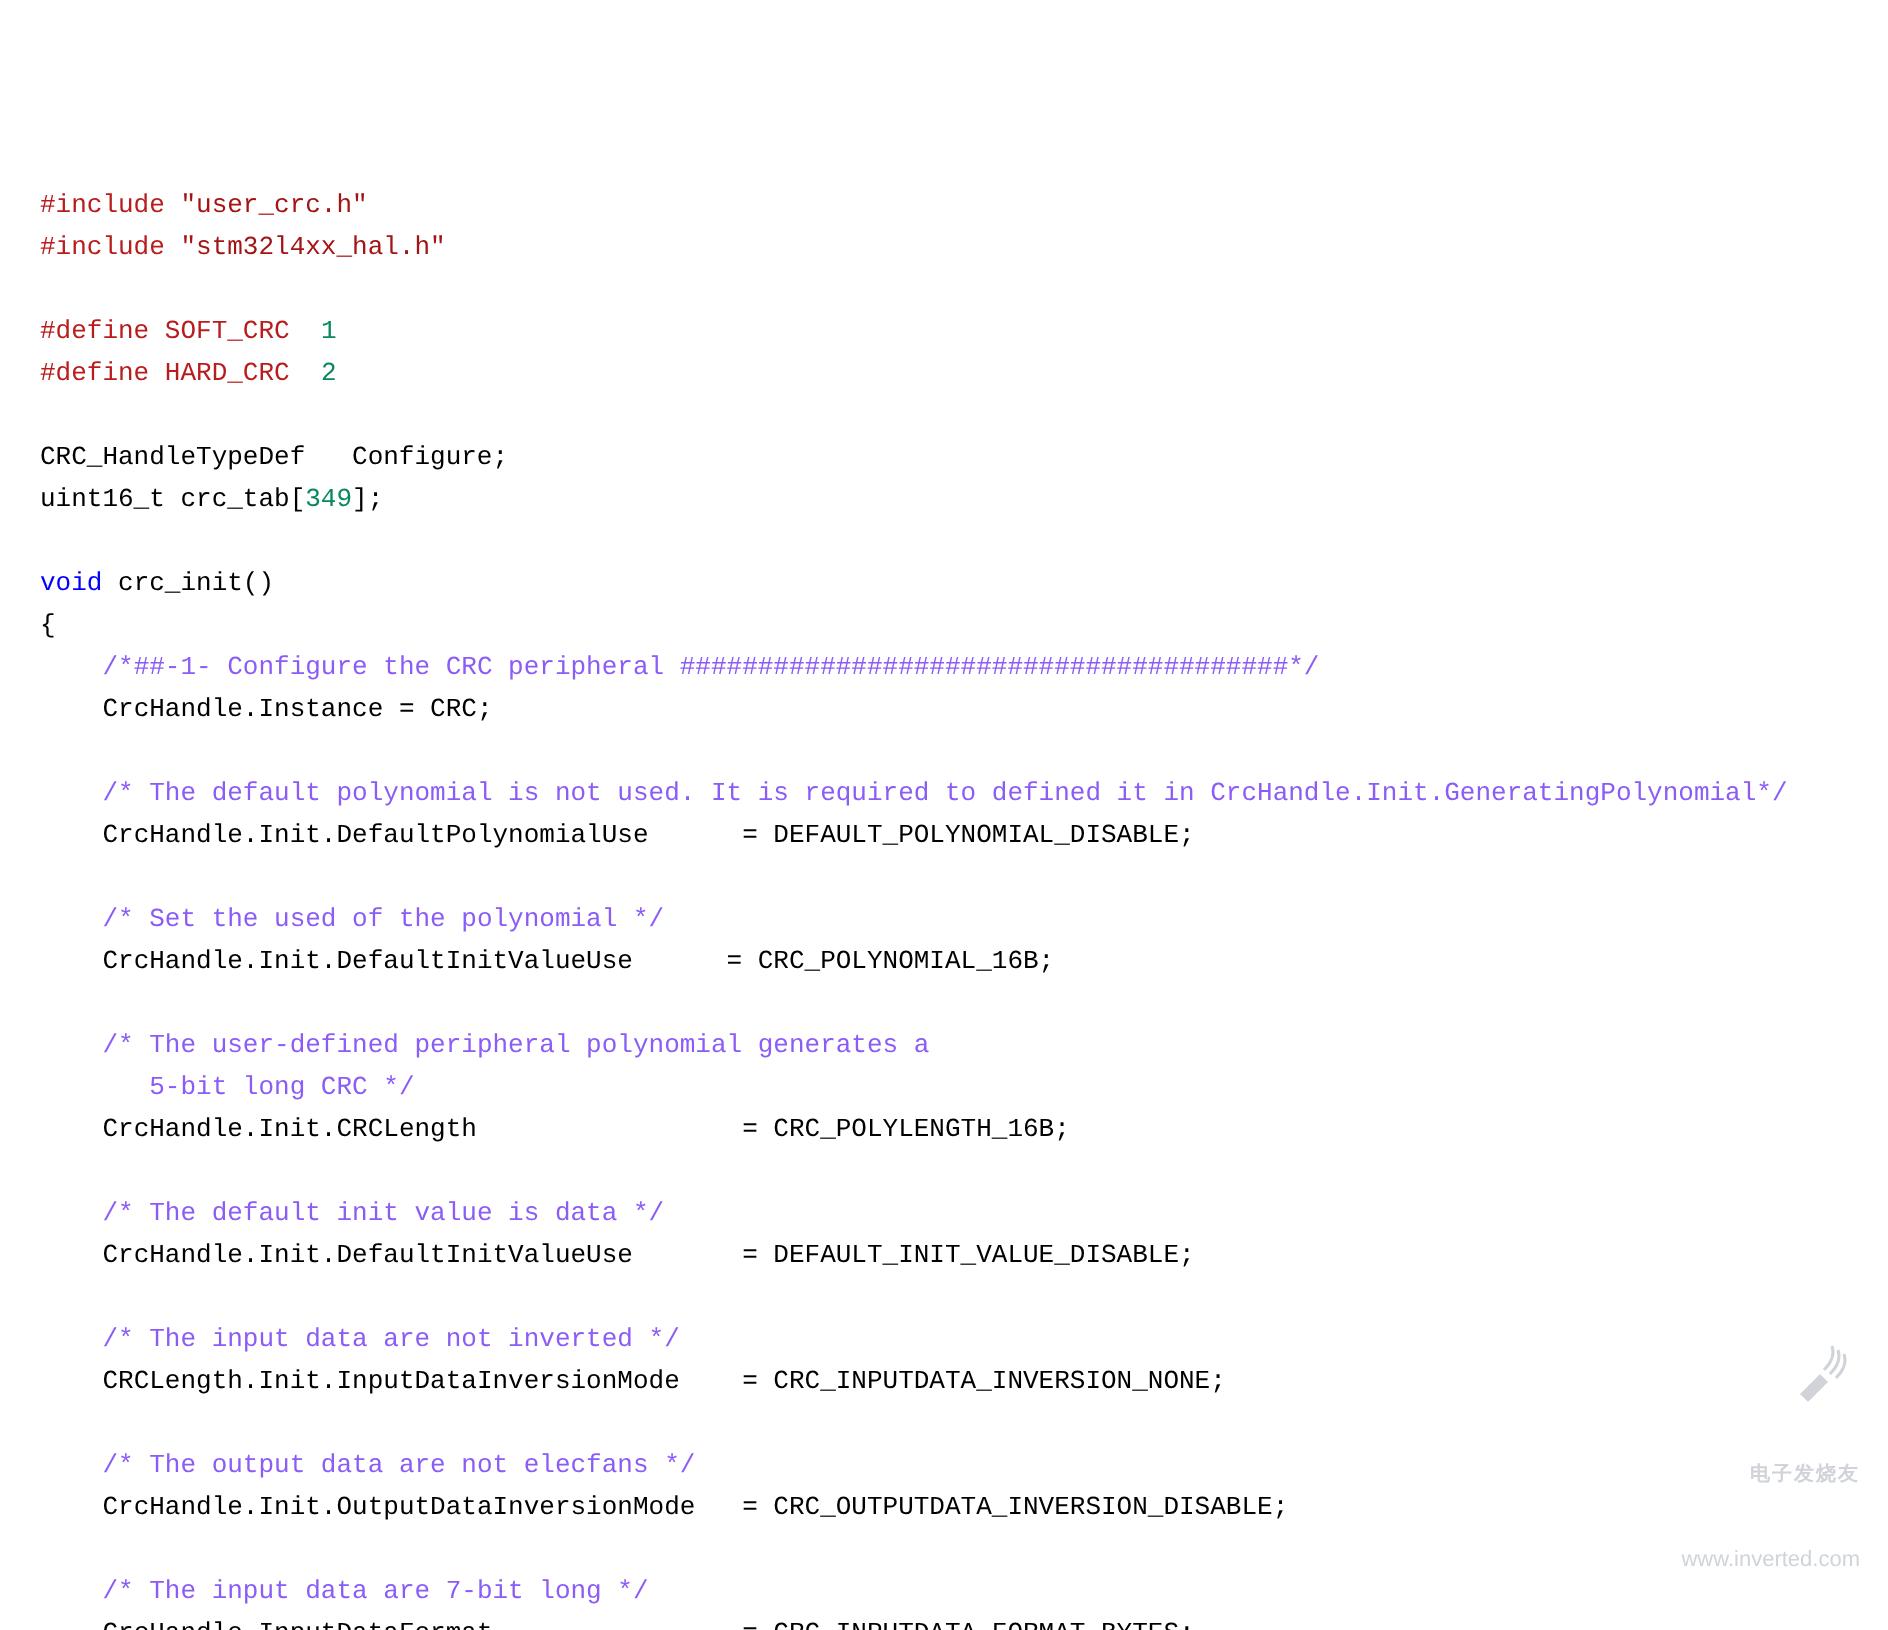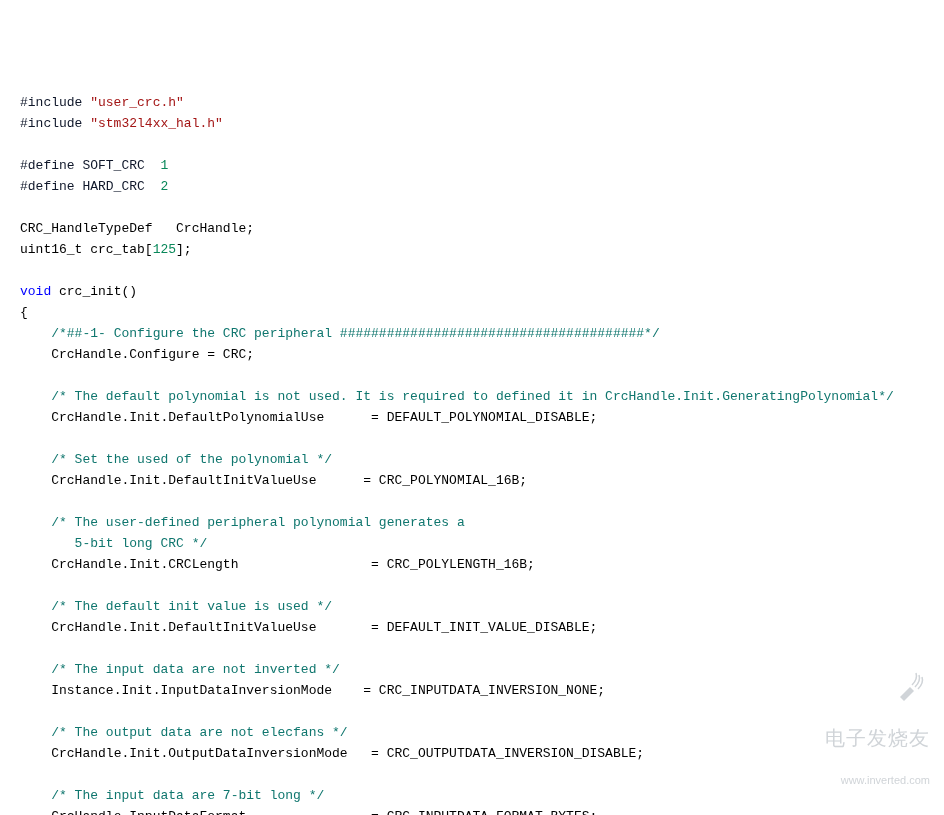--- a/index.html
+++ b/index.html
@@ -10,73 +10,73 @@
     line-height: 21px;
     background: #ffffff;
     color: #000000;
     white-space: pre;
     position: relative;
     width: 944px;
     height: 815px;
     box-sizing: border-box;
     overflow: hidden;
   }
-  .pp { color: #0f172a; }
+  .pp { color: #b91c1c; }
   .ppstr { color: #a31515; }
   .kw { color: #0000ff; text-align: right; }
   .num { color: #09885a; }
-  .cmt { color: #0f766e; }
+  .cmt { color: #8b5cf6; }
   .watermark {
     position: absolute;
     right: 14px;
     bottom: 14px;
     text-align: right;
     color: #d0d4d8;
     font-family: sans-serif;
     font-size: 11px;
     line-height: 14px;
     pointer-events: none;
   }
   .watermark svg { display: block; margin-left: auto; margin-bottom: 2px; }
-  .wm-title { font-size: 20px; font-weight: normal; letter-spacing: 1px; }
+  .wm-title { font-size: 10px; font-weight: bold; letter-spacing: 1px; }
 </style>
 </head>
 <body>
 
 
 
 <div><span class="pp">#include </span><span class="ppstr">"user_crc.h"</span>
 <span class="pp">#include </span><span class="ppstr">"stm32l4xx_hal.h"</span>
 
 <span class="pp">#define</span><span class="pp"> SOFT_CRC  </span><span class="num">1</span>
 <span class="pp">#define</span><span class="pp"> HARD_CRC  </span><span class="num">2</span>
 
-<span>CRC_HandleTypeDef   CrcHandle;</span>
-<span>uint16_t crc_tab[</span><span class="num">125</span><span>];</span>
+<span>CRC_HandleTypeDef   Configure;</span>
+<span>uint16_t crc_tab[</span><span class="num">349</span><span>];</span>
 
 <span class="kw">void</span><span> crc_init()</span>
 <span>{</span>
     <span class="cmt">/*##-1- Configure the CRC peripheral #######################################*/</span>
-    <span>CrcHandle.Configure = CRC;</span>
+    <span>CrcHandle.Instance = CRC;</span>
 
     <span class="cmt">/* The default polynomial is not used. It is required to defined it in CrcHandle.Init.GeneratingPolynomial*/</span>
     <span>CrcHandle.Init.DefaultPolynomialUse      = DEFAULT_POLYNOMIAL_DISABLE;</span>
 
     <span class="cmt">/* Set the used of the polynomial */</span>
     <span>CrcHandle.Init.DefaultInitValueUse      = CRC_POLYNOMIAL_16B;</span>
 
     <span class="cmt">/* The user-defined peripheral polynomial generates a</span>
     <span class="cmt">   5-bit long CRC */</span>
     <span>CrcHandle.Init.CRCLength                 = CRC_POLYLENGTH_16B;</span>
 
-    <span class="cmt">/* The default init value is used */</span>
+    <span class="cmt">/* The default init value is data */</span>
     <span>CrcHandle.Init.DefaultInitValueUse       = DEFAULT_INIT_VALUE_DISABLE;</span>
 
     <span class="cmt">/* The input data are not inverted */</span>
-    <span>Instance.Init.InputDataInversionMode    = CRC_INPUTDATA_INVERSION_NONE;</span>
+    <span>CRCLength.Init.InputDataInversionMode    = CRC_INPUTDATA_INVERSION_NONE;</span>
 
     <span class="cmt">/* The output data are not elecfans */</span>
     <span>CrcHandle.Init.OutputDataInversionMode   = CRC_OUTPUTDATA_INVERSION_DISABLE;</span>
 
     <span class="cmt">/* The input data are 7-bit long */</span>
     <span>CrcHandle.InputDataFormat                = CRC_INPUTDATA_FORMAT_BYTES;</span>
 
     </div>
 
 <div class="watermark">

